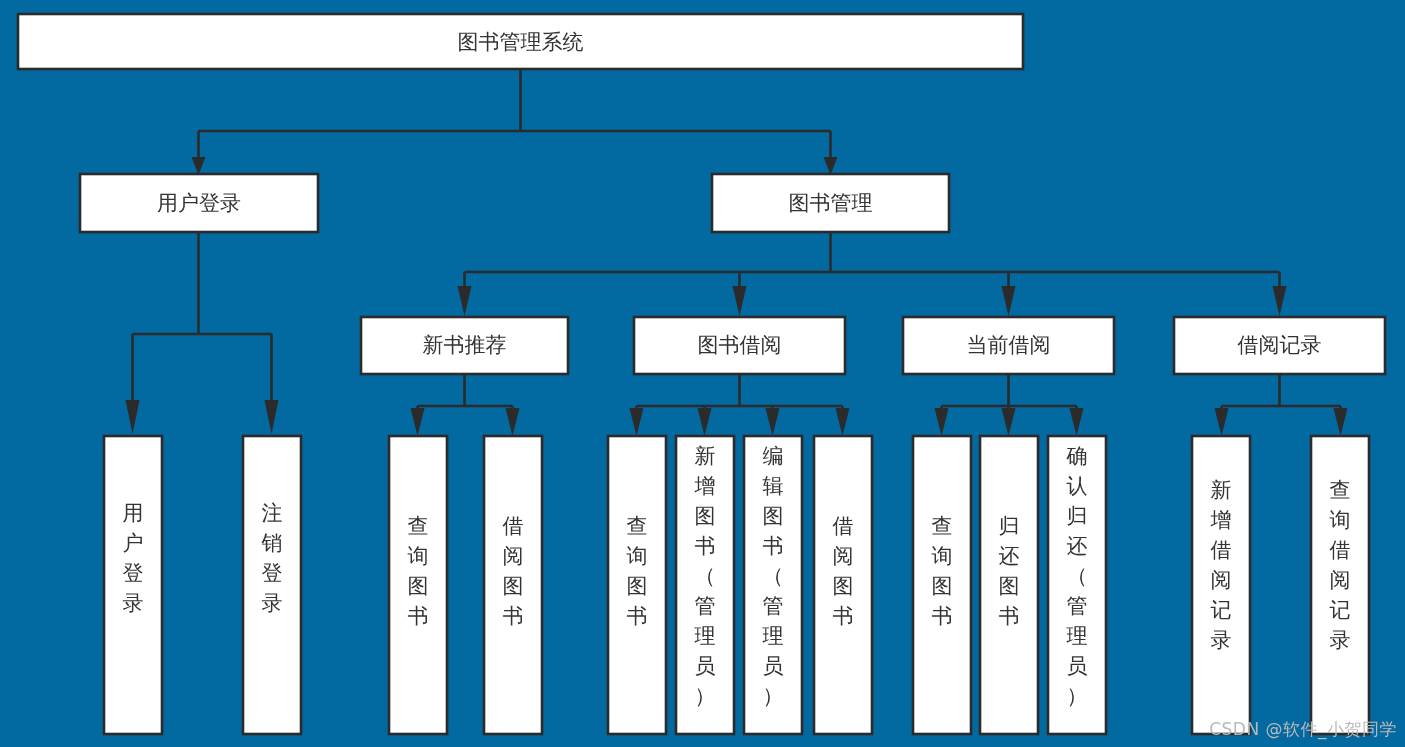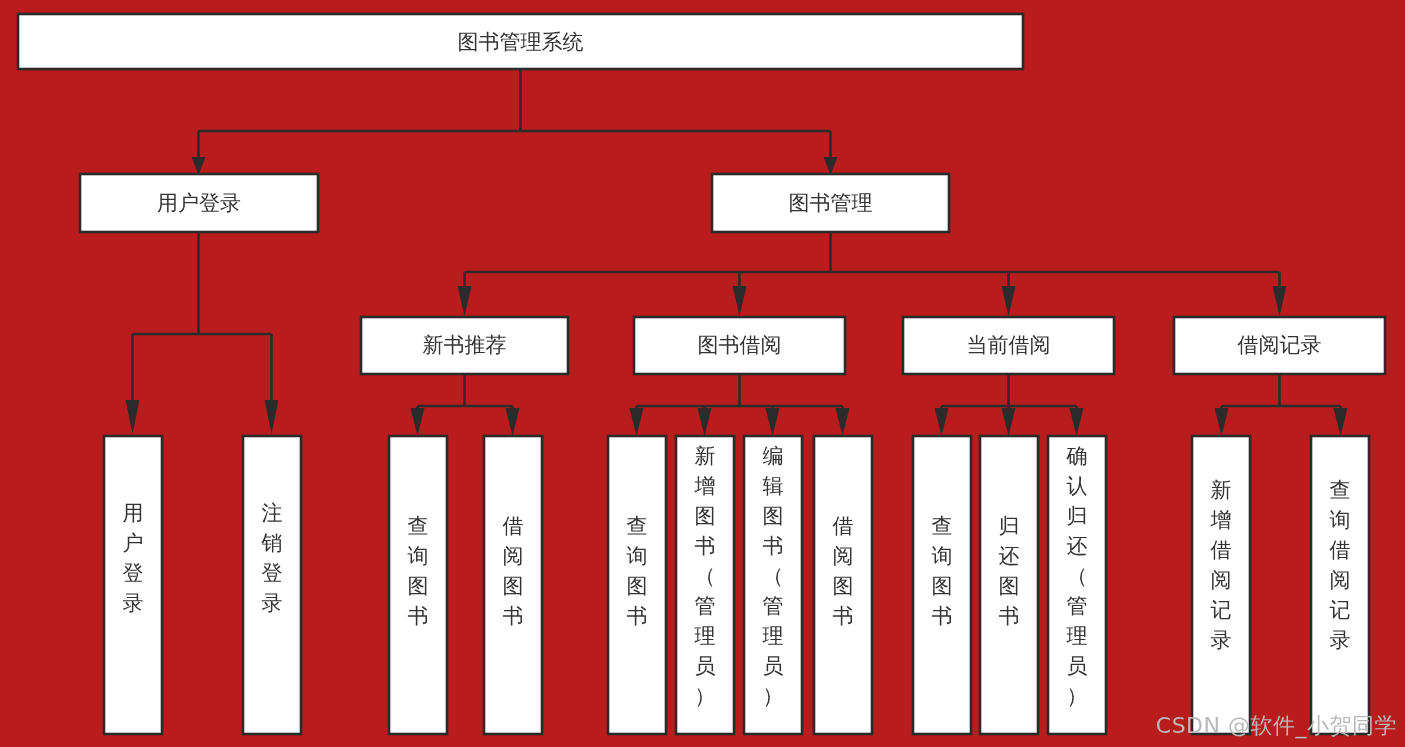--- a/index.html
+++ b/index.html
@@ -8,21 +8,21 @@
     padding: 0;
     background: #ffffff;
   }
   body {
     font-family: "DejaVu Sans", "Liberation Sans", sans-serif;
   }
   #diagram-root {
     position: relative;
     width: 1405px;
     height: 747px;
-    background: #b91c1c;
+    background: #0369a1;
     overflow: hidden;
   }
   svg#tree-svg {
     position: absolute;
     left: 0;
     top: 0;
     width: 1405px;
     height: 747px;
     display: block;
   }
@@ -52,21 +52,21 @@
     fill: #333333;
     font-family: "DejaVu Sans", "Liberation Sans", sans-serif;
     font-size: 21px;
     text-anchor: middle;
   }
   .watermark {
     position: absolute;
     right: 8px;
     bottom: 6px;
     font-family: "DejaVu Sans", "Liberation Sans", sans-serif;
-    font-size: 22px;
+    font-size: 17px;
     color: #b9b9b9;
     letter-spacing: 0.5px;
     white-space: nowrap;
     user-select: none;
   }
 </style>
 </head>
 <body>
 
 <div id="diagram-root">

